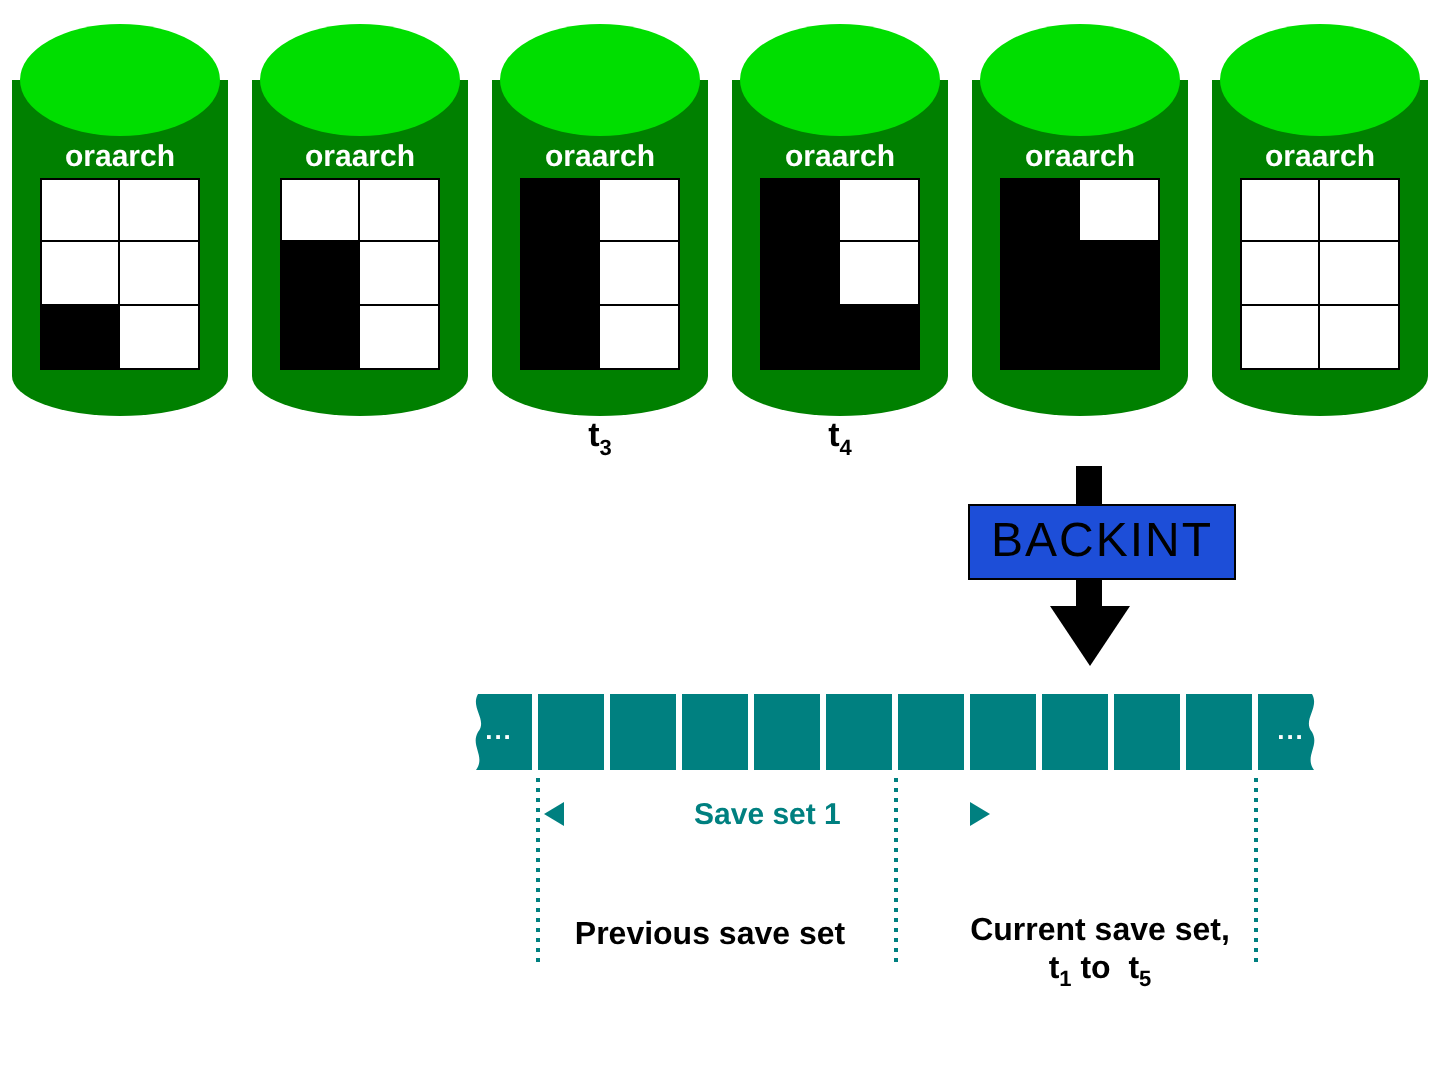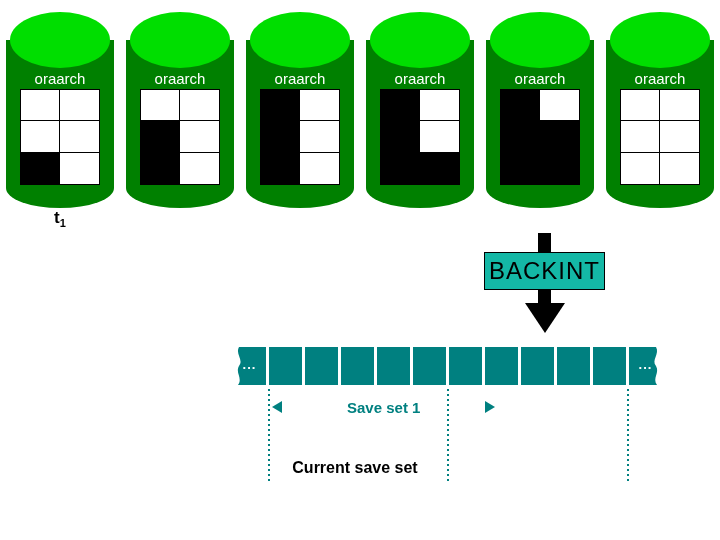--- a/index.html
+++ b/index.html
@@ -5,36 +5,36 @@
   html, body { margin:0; padding:0; background:#ffffff; }
   body { font-family:"Liberation Sans", sans-serif; }
   .stage { position:relative; width:720px; height:540px; background:#fff; overflow:hidden; }
 
   
   .cyl-unit { position:absolute; top:12px; width:110px; height:222px; }
   .cyl-body { position:absolute; top:28px; left:1px; right:1px; bottom:26px;
               border-radius:0 0 54px 54px / 0 0 20px 20px; }
   .cyl-top  { position:absolute; top:0; left:5px; width:100px; height:56px; border-radius:50%; }
   .cyl-label{ position:absolute; top:58px; left:0; right:0; text-align:center;
-              color:#fff; font-weight:normal; font-size:15px; }
+              color:#fff; font-weight:bold; font-size:15px; }
   .grid { position:absolute; top:77px; left:15px; width:78px; height:94px;
           border:1px solid #000; background:#fff;
           display:grid; grid-template-columns:1fr 1fr; grid-template-rows:1fr 1fr 1fr; }
   .cell { background:#fff; }
   .cell.bR { border-right:1px solid #000; }
   .cell.bB { border-bottom:1px solid #000; }
   .cell.filled { background:#000; }
   .t-label { position:absolute; top:196px; left:0; right:0; text-align:center;
              font-weight:bold; font-size:17px; color:#000; }
   .t-label sub, .subT { font-size:11px; font-weight:bold; }
 
   
   .shaft { position:absolute; left:538px; top:233px; width:13px; height:72px; background:#000; z-index:1; }
-  .backint-box { position:absolute; left:484px; top:252px; width:121px; height:38px;
-                 box-sizing:border-box; background:#14b8a6; border:1px solid #000; z-index:2;
+  .backint-box { position:absolute; left:484px; top:252px; width:134px; height:38px;
+                 box-sizing:border-box; background:#1d4ed8; border:1px solid #000; z-index:2;
                  display:flex; align-items:center; justify-content:center;
                  font-size:24px; font-weight:400; letter-spacing:1px; color:#000; }
   .arrow-head { position:absolute; left:525px; top:303px; width:0; height:0; z-index:1;
                 border-left:20px solid transparent; border-right:20px solid transparent;
                 border-top:30px solid #000; }
 
   
   .tape { position:absolute; left:233px; top:347px; height:38px; display:flex; gap:3px; }
   .tseg { width:33px; height:38px; }
   .tend { position:relative; width:33px; height:38px; }
@@ -72,21 +72,20 @@
         <div class="cyl-top" style="background: rgb(0, 222, 0);"></div>
         <div class="cyl-label">oraarch</div>
         <div class="grid">
           <div class="cell bR bB"></div>
           <div class="cell bB"></div>
           <div class="cell bR bB"></div>
           <div class="cell bB"></div>
           <div class="cell bR filled"></div>
           <div class="cell"></div>
         </div>
-        <div class="t-label"><span>t</span><sub>1</sub></div>
       </div>
       <div class="cyl-unit" style="left: 125px;">
         <div class="cyl-body" style="background: rgb(0, 128, 0);"></div>
         <div class="cyl-top" style="background: rgb(0, 222, 0);"></div>
         <div class="cyl-label">oraarch</div>
         <div class="grid">
           <div class="cell bR bB"></div>
           <div class="cell bB"></div>
           <div class="cell bR bB filled"></div>
           <div class="cell bB"></div>
@@ -99,33 +98,35 @@
         <div class="cyl-top" style="background: rgb(0, 222, 0);"></div>
         <div class="cyl-label">oraarch</div>
         <div class="grid">
           <div class="cell bR bB filled"></div>
           <div class="cell bB"></div>
           <div class="cell bR bB filled"></div>
           <div class="cell bB"></div>
           <div class="cell bR filled"></div>
           <div class="cell"></div>
         </div>
+        <div class="t-label"><span>t</span><sub>3</sub></div>
       </div>
       <div class="cyl-unit" style="left: 365px;">
         <div class="cyl-body" style="background: rgb(0, 128, 0);"></div>
         <div class="cyl-top" style="background: rgb(0, 222, 0);"></div>
         <div class="cyl-label">oraarch</div>
         <div class="grid">
           <div class="cell bR bB filled"></div>
           <div class="cell bB"></div>
           <div class="cell bR bB filled"></div>
           <div class="cell bB"></div>
           <div class="cell bR filled"></div>
           <div class="cell filled"></div>
         </div>
+        <div class="t-label"><span>t</span><sub>4</sub></div>
       </div>
       <div class="cyl-unit" style="left: 485px;">
         <div class="cyl-body" style="background: rgb(0, 128, 0);"></div>
         <div class="cyl-top" style="background: rgb(0, 222, 0);"></div>
         <div class="cyl-label">oraarch</div>
         <div class="grid">
           <div class="cell bR bB filled"></div>
           <div class="cell bB"></div>
           <div class="cell bR bB filled"></div>
           <div class="cell bB filled"></div>
@@ -185,16 +186,20 @@
 
   <div class="ssrow" style="left: 272px; width: 172px; color: rgb(0, 128, 128);">
     <span class="ah-l" style="border-right: 10px solid rgb(0, 128, 128);"></span>
     <span class="aline" style="background: rgb(0, 128, 128);"></span>
     <span class="ss-label">Save set 1</span>
     <span class="aline" style="background: rgb(0, 128, 128);"></span>
     <span class="ah-r" style="border-left: 10px solid rgb(0, 128, 128);"></span>
   </div>
 
 
-  <div class="caption cap-prev">Current save set</div>
-
+  <div class="caption cap-prev">Previous save set</div>
+
+  <div class="caption cap-curr">
+    <span>Current save set,</span><br>
+    <span><span>t</span><sub class="subT">1</sub><span> to </span>&nbsp;<span>t</span><sub class="subT">5</sub></span>
+  </div>
 
 </div>
 
 </body></html>

